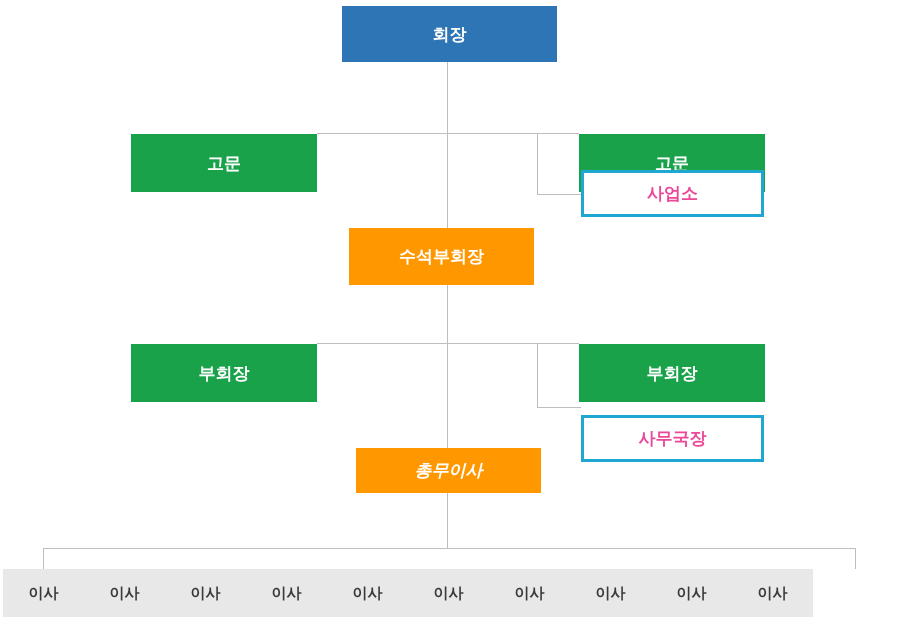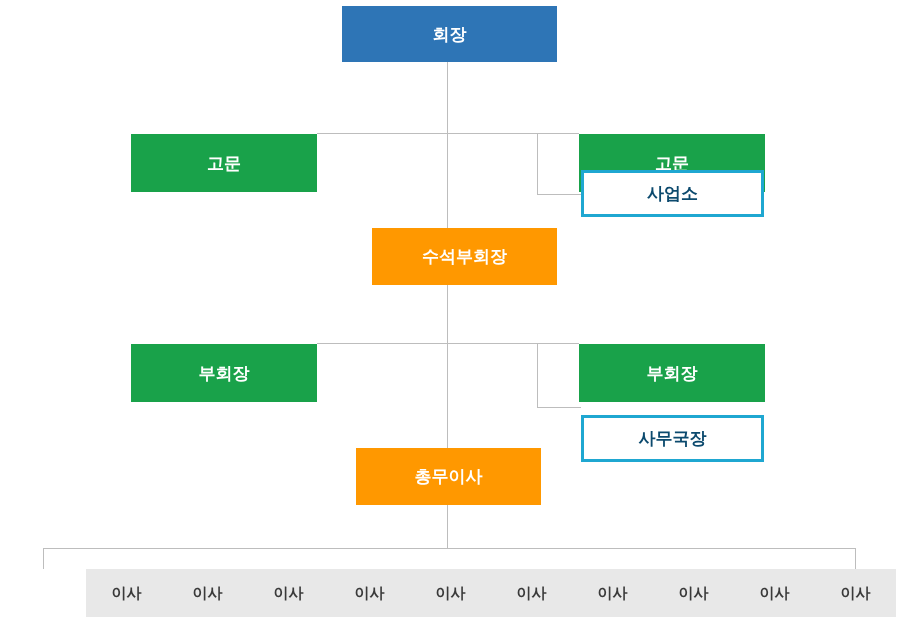--- a/index.html
+++ b/index.html
@@ -32,30 +32,30 @@
     font-size: 17px;
     box-sizing: border-box;
     text-align: center;
   }
   .node.blue   { background: #2E75B6; color: #ffffff; }
   .node.green  { background: #19A24A; color: #ffffff; margin-top: 32px; }
   .node.orange { background: #FF9800; color: #ffffff; }
   .node.outline {
     background: #ffffff;
     border: 3px solid #1FA7D1;
-    color: #0c4a6e;
+    color: #ec4899;
   }
   .directors-row {
     position: absolute;
     left: 3px;
     top: 569px;
     width: 893px;
     height: 48px;
     display: flex;
-    justify-content: flex-end;
+    justify-content: flex-start;
     z-index: 2;
   }
   .director {
     width: 81px;
     height: 48px;
     background: #E8E8E8;
     color: #3A3A3A;
     font-weight: bold;
     font-size: 15px;
     display: flex;
@@ -80,29 +80,29 @@
   <div class="line vline" style="left:855px; top:548px; height:21px;"></div>
 
   <div class="node blue" style="left:342px; top:6px; width:215px; height:56px;">회장</div>
 
   <div class="node green" style="left:131px; top:102px; width:186px; height:58px;">고문</div>
 
   <div class="node green" style="left:579px; top:102px; width:186px; height:58px;">고문</div>
 
   <div class="node outline" style="left:581px; top:170px; width:183px; height:47px;">사업소</div>
 
-  <div class="node orange" style="left:372px; top:228px; width:185px; height:57px;">수석부회장</div>
+  <div class="node orange" style="left:349px; top:228px; width:185px; height:57px;">수석부회장</div>
 
   <div class="node green" style="left:131px; top:312px; width:186px; height:58px;">부회장</div>
 
   <div class="node green" style="left:579px; top:312px; width:186px; height:58px;">부회장</div>
 
   <div class="node outline" style="left:581px; top:383px; width:183px; height:47px;margin-top:32px;">사무국장</div>
 
-  <div class="node orange" style="left:356px; top:448px; width:185px; height:57px;">총무이사</div>
+  <div class="node orange" style="left:356px; top:448px; width:185px; height:45px;font-style:italic;">총무이사</div>
 
   <div class="directors-row">
     <div class="director">이사</div>
     <div class="director">이사</div>
     <div class="director">이사</div>
     <div class="director">이사</div>
     <div class="director">이사</div>
     <div class="director">이사</div>
     <div class="director">이사</div>
     <div class="director">이사</div>

